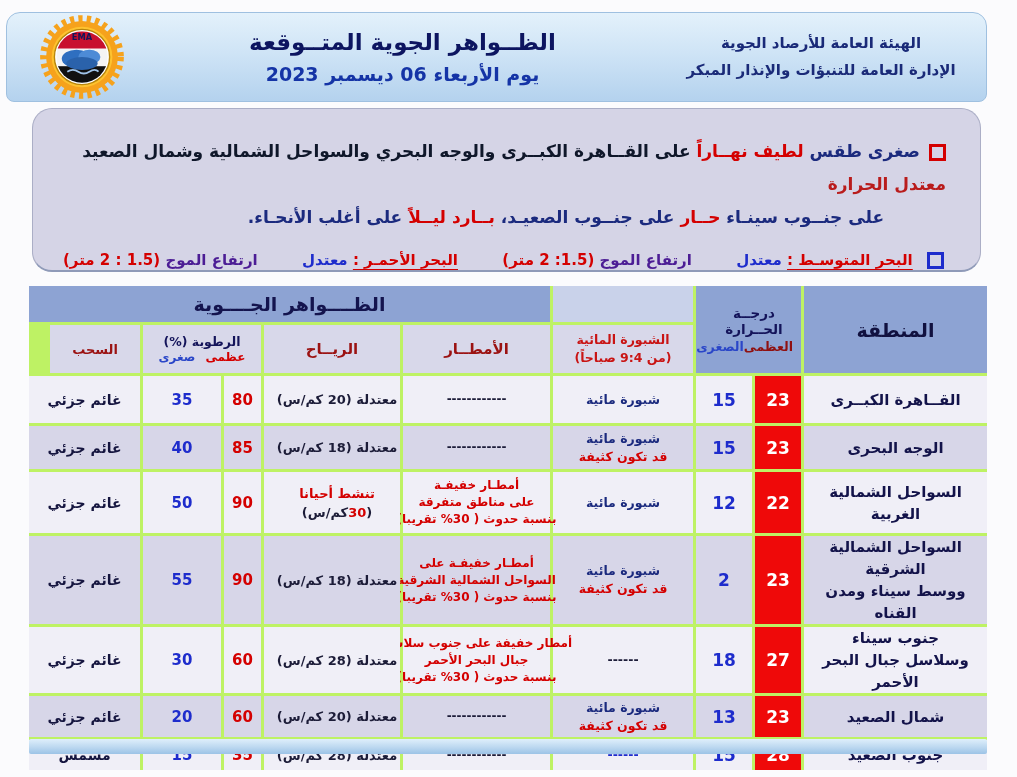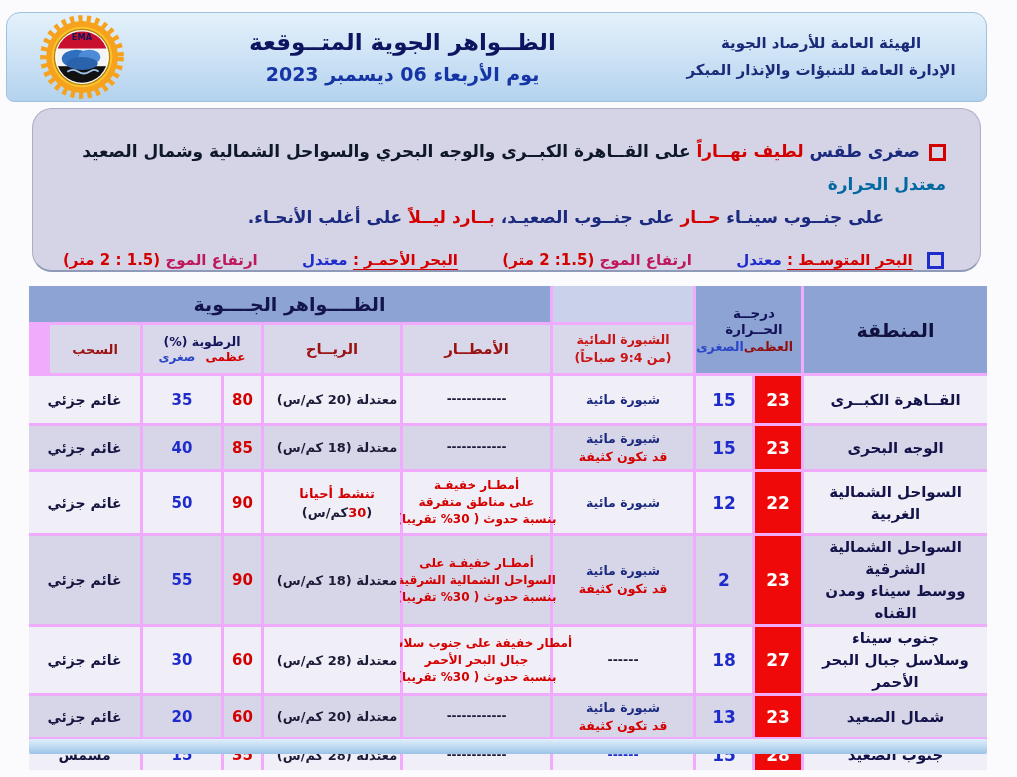--- a/index.html
+++ b/index.html
@@ -39,34 +39,34 @@
     padding:26px 34px 0 24px;
     font-size:17px;
   }
   .pline1{text-align:right;line-height:33px;}
   .pline2{text-align:right;line-height:33px;padding-right:62px;}
   .bullet{display:inline-block;width:11px;height:11px;border:3px solid #d40000;margin-left:9px;vertical-align:middle;background:transparent;}
   .bullet.blue{border-color:#1e2ccc;}
   .sealine{display:flex;align-items:center;justify-content:space-between;margin-top:17px;padding:0 2px 0 6px;font-size:15px;}
   .sealabel{color:#d40000;text-decoration:underline;text-underline-offset:4px;}
   .seaval{color:#1e2ccc;}
-  .wavelabel{color:#be185d;}
+  .wavelabel{color:#4c1d95;}
   .waveval{color:#d40000;}
 
   
   .wtable{
     position:absolute;top:286px;right:30px;
     width:958px;
     display:grid;
     direction:rtl;
     grid-template-columns:183px 46px 56px 140px 147px 136px 37px 78px 111px;
     grid-template-rows:36px 48px;
     grid-auto-flow:row;
     gap:3px;
-    background:#f0abfc;
+    background:#bef264;
   }
   .cell{
     display:flex;flex-direction:column;justify-content:center;align-items:center;
     text-align:center;font-size:13.5px;color:#1c1c38;
   }
   .hband{background:#8da3d3;}
   .hlav{background:#d8d8ea;}
   .fogtop{background:#c9d2ea;}
   .rl{background:#f0eff7;}
   .rd{background:#d7d6e8;}
@@ -136,21 +136,21 @@
           <ellipse cx="50" cy="57" rx="17" ry="7" fill="#2a62ab"></ellipse>
           <path d="M34 66 q6 -4 12 0 q6 4 12 0 q6 -4 10 0" stroke="#9fc3e8" stroke-width="2" fill="none"></path>
         </g>
         <text x="50" y="32" text-anchor="middle" font-size="9" font-family="DejaVu Sans, sans-serif" font-weight="bold" fill="#14145a">EMA</text>
       </svg>
     </div>
   </div>
 
   <div class="notice">
     <div class="pline1">
-      <span class="bullet"></span><span><span style="color: rgb(27, 42, 126);">صغرى طقس </span><span style="color: rgb(212, 0, 0);">لطيف نهــاراً</span><span style="color: #0f172a; margin-left: 42px;"> على القــاهرة الكبــرى والوجه البحري والسواحل الشمالية وشمال الصعيد </span><span style="color: #0369a1; text-align: center;"> معتدل الحرارة</span></span>
+      <span class="bullet"></span><span><span style="color: rgb(27, 42, 126);">صغرى طقس </span><span style="color: rgb(212, 0, 0);">لطيف نهــاراً</span><span style="color: #0f172a; margin-left: 42px;"> على القــاهرة الكبــرى والوجه البحري والسواحل الشمالية وشمال الصعيد </span><span style="color: #b91c1c; text-align: center;"> معتدل الحرارة</span></span>
     </div>
     <div class="pline2"><span style="color: rgb(27, 42, 126);">على جنــوب سينـاء  </span><span style="color: rgb(212, 0, 0);">حــار</span><span style="color: rgb(27, 42, 126);"> على جنــوب الصعيـد، </span><span style="color: rgb(212, 0, 0);">بــارد ليــلاً</span><span style="color: rgb(27, 42, 126);"> على أغلب الأنحـاء.</span></div>
     <div class="sealine">
       <span>
         <span class="bullet blue"></span>
         <span class="sealabel">البحر المتوسـط :</span>
         <span class="seaval">معتدل</span>
       </span>
       <span>
         <span class="wavelabel">ارتفاع الموج</span>

